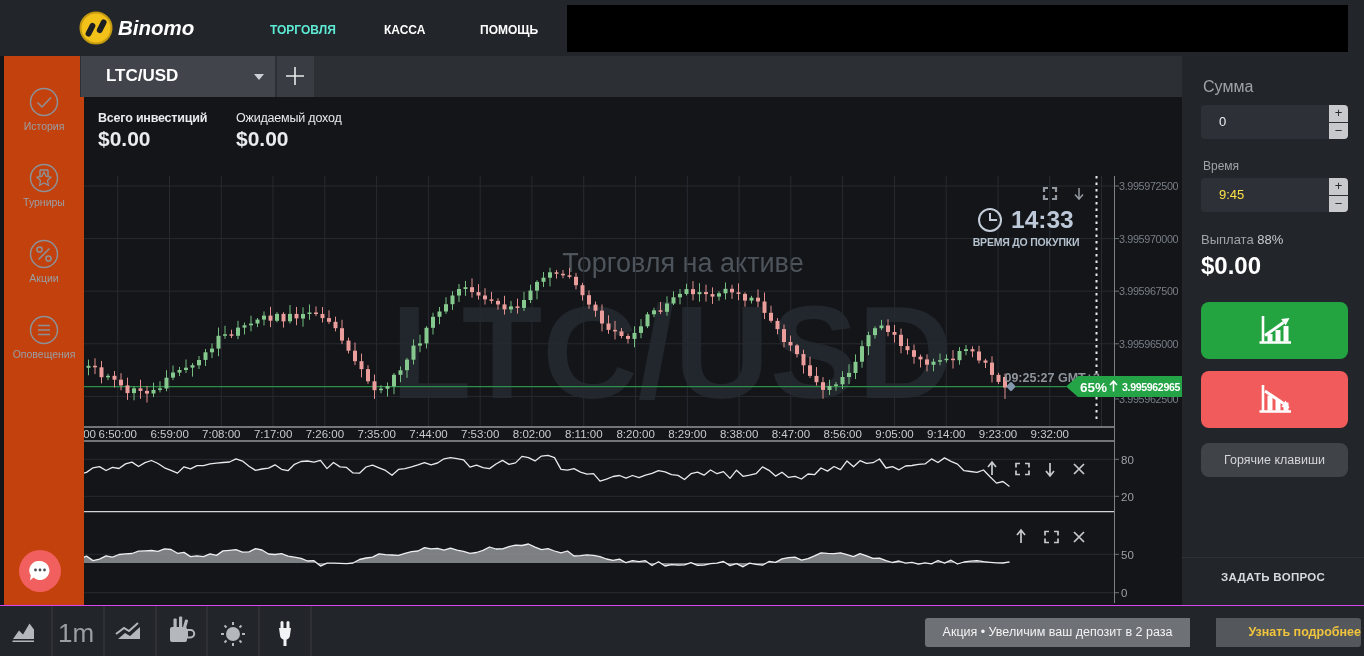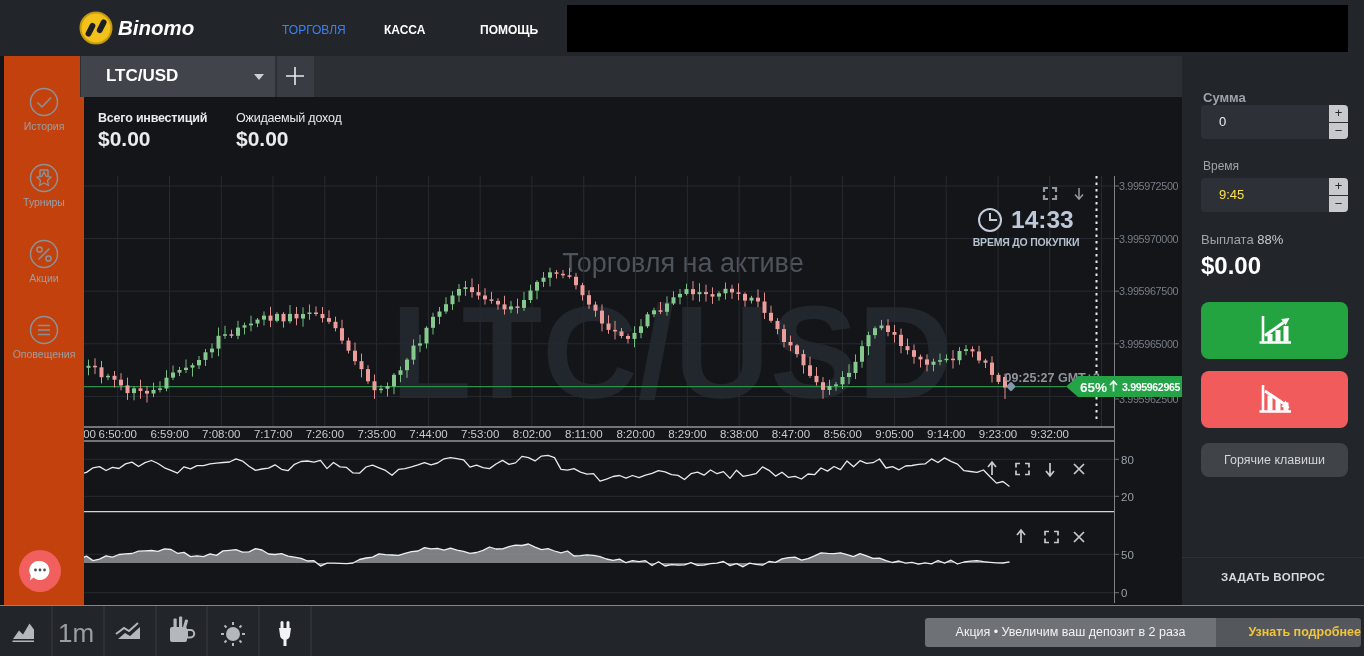--- a/index.html
+++ b/index.html
@@ -413,21 +413,21 @@
 
 <div class="abs" style="left:0;top:0;width:1364px;height:56px;background:#22252a;">
   <svg width="34" height="34" viewBox="0 0 34 34" style="position:absolute;left:79px;top:11px">
     <circle cx="17" cy="17" r="15.5" fill="#f2c21b" stroke="#c49a12" stroke-width="2"></circle>
     <g fill="#1d1f23">
       <rect x="8.6" y="11.5" width="5.8" height="14.5" rx="2.9" transform="rotate(27 11.5 18.7)"></rect>
       <rect x="19.8" y="8" width="5.8" height="14.5" rx="2.9" transform="rotate(27 22.7 15.2)"></rect>
     </g>
   </svg>
   <div class="abs" style="left:118px;top:16px;font-size:20.5px;font-weight:bold;font-style:italic;color:#fff;letter-spacing:0px">Binomo</div>
-  <div class="abs" style="left:282px;top:23px;font-size:12px;font-weight:normal;color:#3b82f6;letter-spacing:0px">ТОРГОВЛЯ</div>
+  <div class="abs" style="left:270px;top:23px;font-size:12px;font-weight:bold;color:#5eead4;letter-spacing:0px">ТОРГОВЛЯ</div>
   <div class="abs" style="left:384px;top:23px;font-size:12px;font-weight:bold;color:#fff;letter-spacing:0px">КАССА</div>
   <div class="abs" style="left:480px;top:23px;font-size:12px;font-weight:bold;color:#fff;letter-spacing:0px">ПОМОЩЬ</div>
   <div class="abs" style="left:567px;top:5px;width:781px;height:47px;background:#000;"></div>
 </div>
 
 <div class="abs" style="left:4px;top:56px;width:80px;height:600px;background:#c2410c;">
   <svg width="80" height="600" viewBox="0 0 80 600">
     <g stroke="#8d9197" stroke-width="1.5" fill="none">
       <circle cx="40" cy="46" r="13.5"></circle>
         <path d="M33.5,46.5 l4.5,4.5 l9,-9.5"></path>
@@ -467,21 +467,21 @@
 <div class="abs" style="left:98px;top:111px;color:#e9ebee;">
   <div style="font-size:12.5px;font-weight:bold;letter-spacing:-0.2px;">Всего инвестиций</div>
   <div style="font-size:21px;font-weight:bold;margin-top:2px;">$0.00</div>
 </div>
 <div class="abs" style="left:236px;top:111px;color:#e9ebee;">
   <div style="font-size:12.5px;font-weight:normal;letter-spacing:-0.2px;">Ожидаемый доход</div>
   <div style="font-size:21px;font-weight:bold;margin-top:2px;">$0.00</div>
 </div>
 
 <div class="abs" style="left:1182px;top:56px;width:182px;height:600px;background:#22252a;">
-  <div class="abs" style="left:21px;top:34px;font-size:13px;color:#9fa4aa;font-weight:bold;">Сумма</div>
+  <div class="abs" style="left:21px;top:22px;font-size:16px;color:#9fa4aa;">Сумма</div>
   <div class="abs" style="left:19px;top:49px;width:147px;height:34px;background:#2d3036;border-radius:4px;">
     <span class="abs" style="left:18px;top:9px;font-size:13px;color:#eceef0;">0</span>
     <div class="abs" style="right:0;top:0;width:19px;height:16.5px;background:#c7c9cc;border-radius:0 4px 0 0;text-align:center;font-size:13px;line-height:15px;color:#26292e;">+</div>
     <div class="abs" style="right:0;bottom:0;width:19px;height:16.5px;background:#c7c9cc;border-radius:0 0 4px 0;text-align:center;font-size:13px;line-height:15px;color:#26292e;">−</div>
   </div>
   <div class="abs" style="left:21px;top:103px;font-size:12px;color:#9fa4aa;">Время</div>
   <div class="abs" style="left:19px;top:122px;width:147px;height:34px;background:#2d3036;border-radius:4px;">
     <span class="abs" style="left:18px;top:9px;font-size:13px;color:#fde047;">9:45</span>
     <div class="abs" style="right:0;top:0;width:19px;height:16.5px;background:#c7c9cc;border-radius:0 4px 0 0;text-align:center;font-size:13px;line-height:15px;color:#26292e;">+</div>
     <div class="abs" style="right:0;bottom:0;width:19px;height:16.5px;background:#c7c9cc;border-radius:0 0 4px 0;text-align:center;font-size:13px;line-height:15px;color:#26292e;">−</div>
@@ -551,21 +551,21 @@
       </g>
     </g>
     <g fill="#f2f3f5">
       <path d="M279,22 h12 a0,0 0 0 1 0,0 l-1,7 a5,5 0 0 1 -10,0 z"></path>
       <rect x="280.5" y="15" width="3" height="8" rx="1.5"></rect>
       <rect x="286.5" y="15" width="3" height="8" rx="1.5"></rect>
       <rect x="283.5" y="32" width="3" height="8"></rect>
     </g>
   </svg>
   <div class="abs" style="left:925px;top:12px;width:436px;height:29px;border-radius:3px;overflow:hidden;">
-    <div class="abs" style="left:0;top:0;width:291px;height:29px;background:#6e7176;color:#f2f3f4;font-size:12.5px;line-height:29px;text-align:center;">Акция • Увеличим ваш депозит в 2 раза</div>
+    <div class="abs" style="left:0;top:0;width:265px;height:29px;background:#6e7176;color:#f2f3f4;font-size:12.5px;line-height:29px;text-align:center;">Акция • Увеличим ваш депозит в 2 раза</div>
     <div class="abs" style="left:291px;top:0;width:145px;height:29px;background:#54575c;color:#f0c43c;font-weight:bold;font-size:12.5px;line-height:29px;text-align:right;">Узнать подробнее</div>
   </div>
 </div>
 
 <div class="abs" style="left:19px;top:550px;width:42px;height:42px;border-radius:50%;background:#f25f5f;">
   <svg width="24" height="24" viewBox="0 0 24 24" style="position:absolute;left:9px;top:9px">
     <path d="M12,2 a9.5,9.5 0 1 1 -6.5,16.5 l-3.5,3 l0.8,-5 a9.5,9.5 0 0 1 9.2,-14.5 z" fill="#fff" transform="rotate(0)"></path>
     <circle cx="7.5" cy="11" r="1.4" fill="#4a4d52"></circle>
       <circle cx="12" cy="11" r="1.4" fill="#4a4d52"></circle>
       <circle cx="16.5" cy="11" r="1.4" fill="#4a4d52"></circle>

